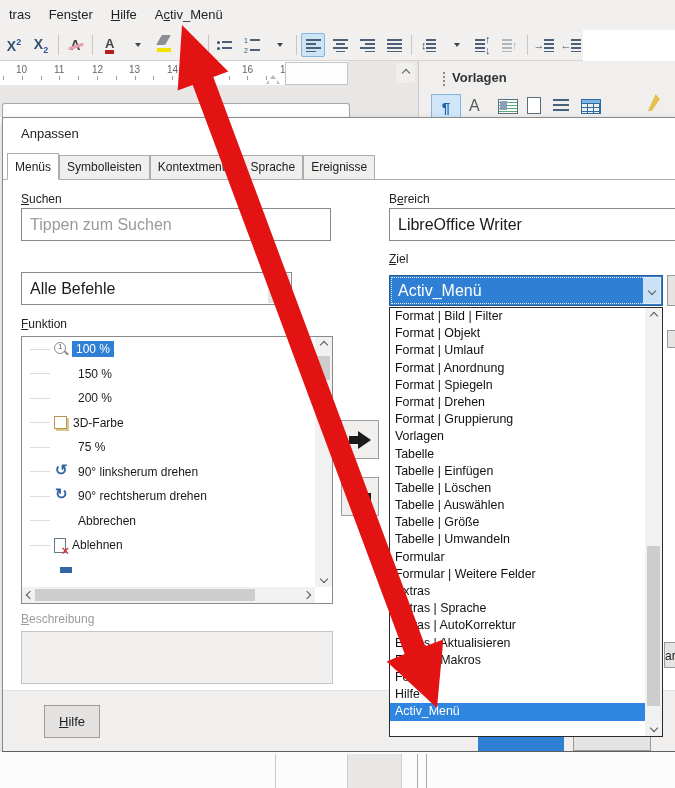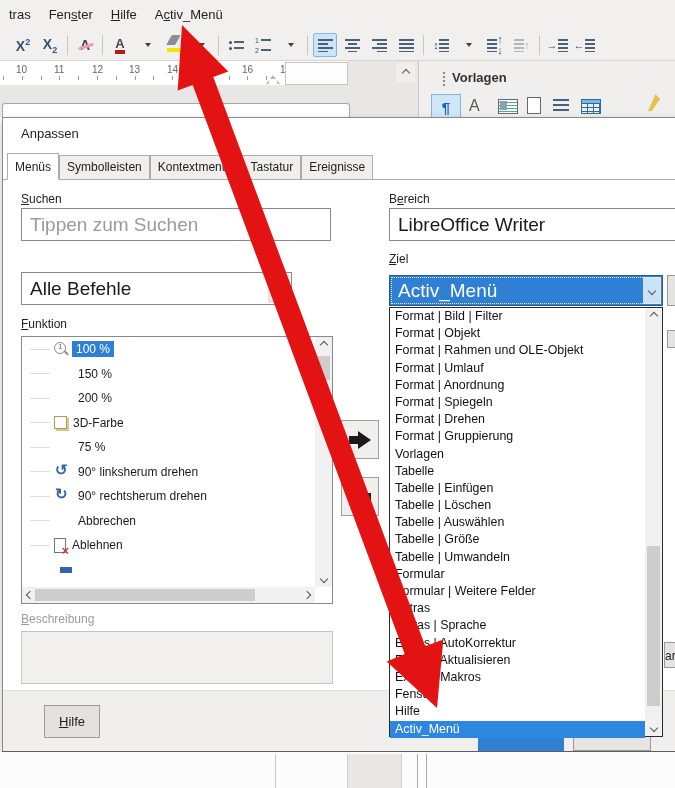--- a/index.html
+++ b/index.html
@@ -4,21 +4,21 @@
 <style>
   html,body{margin:0;padding:0;}
   #screen{position:relative;width:675px;height:788px;overflow:hidden;
     font-family:"Liberation Sans",sans-serif;background:#fff;color:#1a1a1a;}
   .abs{position:absolute;}
   .u{text-decoration:underline;}
   
   #menubar{left:0;top:0;width:675px;height:30px;background:#f1f0ef;display:flex;align-items:center;font-size:13px;color:#222;}
   .menu-item{padding:0 9px;height:30px;line-height:30px;}
   
-  #toolbar{left:0;top:30px;width:675px;height:31px;background:#f1f0ef;border-bottom:1px solid #d7d5d3;display:flex;align-items:center;gap:3px;padding-left:11px;box-sizing:border-box;}
+  #toolbar{left:0;top:30px;width:583px;height:31px;background:#f1f0ef;border-bottom:1px solid #d7d5d3;display:flex;align-items:center;gap:3px;padding-left:2px;box-sizing:border-box;}
   .tbtn{height:24px;min-width:24px;display:flex;align-items:center;justify-content:center;border-radius:2px;position:relative;}
   .tbtn.active{background:#cde4f7;border:1px solid #84b4e0;box-sizing:border-box;}
   .tsep{width:1px;height:20px;background:#c9c7c5;margin:0 2px;}
   .caret{width:0;height:0;border-left:3.5px solid transparent;border-right:3.5px solid transparent;border-top:4px solid #444;margin-left:2px;}
   .glyph{font-size:14px;font-weight:bold;color:#33536f;}
   .glyph sub,.glyph sup{font-size:9px;color:#2a5699;}
   .a-clear{font-size:14px;font-weight:bold;color:#444;position:relative;}
   .a-clear::after{content:"";position:absolute;left:-2px;top:8px;width:16px;height:3px;background:#e7a0b4;transform:rotate(-18deg);border-radius:2px;}
   .a-color{font-size:13px;font-weight:bold;color:#444;border-bottom:4px solid #b71c1c;line-height:13px;}
   .hl-pen{width:14px;height:10px;position:relative;border-bottom:4px solid #f4e300;}
@@ -64,21 +64,21 @@
   .table-ic{left:162px;top:38px;width:18px;height:13px;border:1px solid #2e6da4;background:linear-gradient(#7fb2e5 0 3px,transparent 3px),repeating-linear-gradient(to right,transparent 0 5px,#2e6da4 5px 6px),repeating-linear-gradient(transparent 0 3px,#2e6da4 3px 4px);}
   .spot-ic{left:226px;top:33px;width:15px;height:17px;background:#e3c24b;clip-path:polygon(20% 100%,70% 0,100% 30%,45% 100%);}
   
   #dialog{left:2px;top:117px;width:678px;height:635px;background:#fff;border:1px solid #8a8a8a;border-bottom:2px solid #5f5f5f;box-sizing:border-box;box-shadow:0 4px 8px rgba(0,0,0,.25);}
   #dlg-title{left:18px;top:8px;font-size:13px;color:#222;}
   #tabbar{left:0;top:37px;width:676px;height:25px;border-bottom:1px solid #acacac;box-sizing:border-box;display:flex;align-items:flex-end;padding-left:4px;}
   .tab{font-size:12px;color:#222;padding:4px 7px 5px;background:#f0efee;border:1px solid #acacac;border-bottom:none;margin-right:0;position:relative;}
   .tab.active{background:#fff;padding-top:6px;margin-bottom:-1px;border-bottom:1px solid #fff;z-index:2;}
   .lbl{font-size:12px;color:#222;}
   .lbl.disabled{color:#9b9b9b;}
-  .field{border:1px solid #8a8a8a;background:#fff;box-sizing:border-box;font-size:19px;display:flex;align-items:center;}
+  .field{border:1px solid #8a8a8a;background:#fff;box-sizing:border-box;font-size:16px;display:flex;align-items:center;}
   .field .ph{color:#9a9a9a;padding-left:8px;}
   .field .val{color:#1a1a1a;padding-left:8px;}
   .dd-btn{position:absolute;right:1px;top:1px;bottom:1px;width:22px;background:#e7e5e4;display:flex;align-items:center;justify-content:center;}
   .chev{display:inline-block;width:6px;height:6px;border-right:2px solid #555;border-bottom:2px solid #555;}
   .chev.up{transform:rotate(-135deg);}
   .chev.down{transform:rotate(45deg);}
   .chev.left{transform:rotate(135deg);}
   .chev.right{transform:rotate(-45deg);}
   .chev.sm{width:5px;height:5px;border-width:1.5px;border-color:#555;}
   
@@ -274,21 +274,21 @@
     <span class="sb-ic spot-ic"></span>
   </div>
 
   <div id="dialog" class="abs">
     <div id="dlg-title" class="abs">Anpassen</div>
 
     <div id="tabbar" class="abs">
       <span class="tab active">Menüs</span>
       <span class="tab">Symbolleisten</span>
       <span class="tab">Kontextmenüs</span>
-      <span class="tab">Tastatur</span>
+      <span class="tab">Sprache</span>
       <span class="tab">Ereignisse</span>
     </div>
 
     <div class="abs lbl" style="left:18px;top:74px"><span class="u">S</span><span>uchen</span></div>
     <div class="abs field" style="left:18px;top:90px;width:310px;height:33px">
         <span class="ph">Tippen zum Suchen</span>
       </div>
 
     <div class="abs lbl" style="left:18px;top:156px"><span class="u">K</span><span>ategorie</span></div>
     <div class="abs field" style="left:18px;top:154px;width:271px;height:33px">
@@ -404,21 +404,20 @@
     <div class="abs sliver" style="left:664px;top:157px;width:16px;height:31px"></div>
     <div class="abs sliver" style="left:664px;top:212px;width:16px;height:18px"></div>
     <div id="btn-standard-cut" class="abs sliver"><span>ard</span></div>
     <div id="btn-ok-sliver" class="abs"></div>
     <div id="btn-cancel-sliver" class="abs sliver"></div>
 
     <div id="popup" class="abs">
       <div>
           <div class="pop-item">Format | Bild | Filter</div>
           <div class="pop-item">Format | Objekt</div>
-          <div class="pop-item">Format | Rahmen und OLE-Objekt</div>
           <div class="pop-item">Format | Umlauf</div>
           <div class="pop-item">Format | Anordnung</div>
           <div class="pop-item">Format | Spiegeln</div>
           <div class="pop-item">Format | Drehen</div>
           <div class="pop-item">Format | Gruppierung</div>
           <div class="pop-item">Vorlagen</div>
           <div class="pop-item">Tabelle</div>
           <div class="pop-item">Tabelle | Einfügen</div>
           <div class="pop-item">Tabelle | Löschen</div>
           <div class="pop-item">Tabelle | Auswählen</div>

